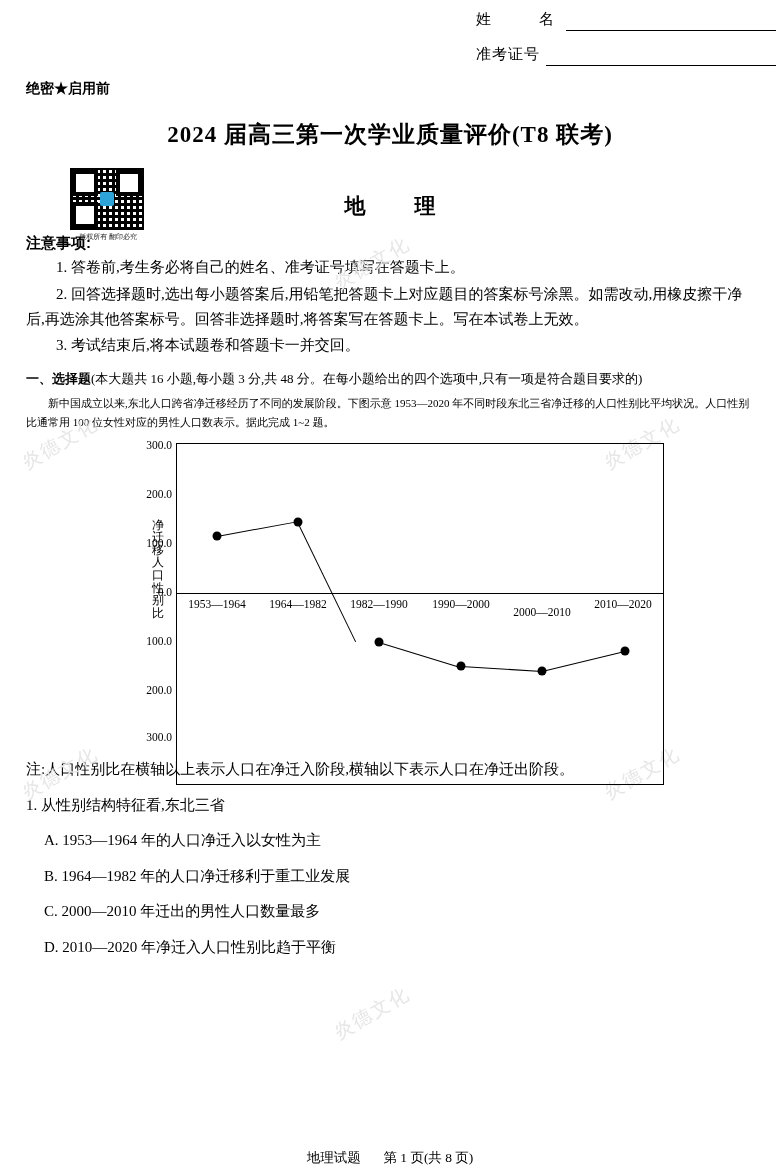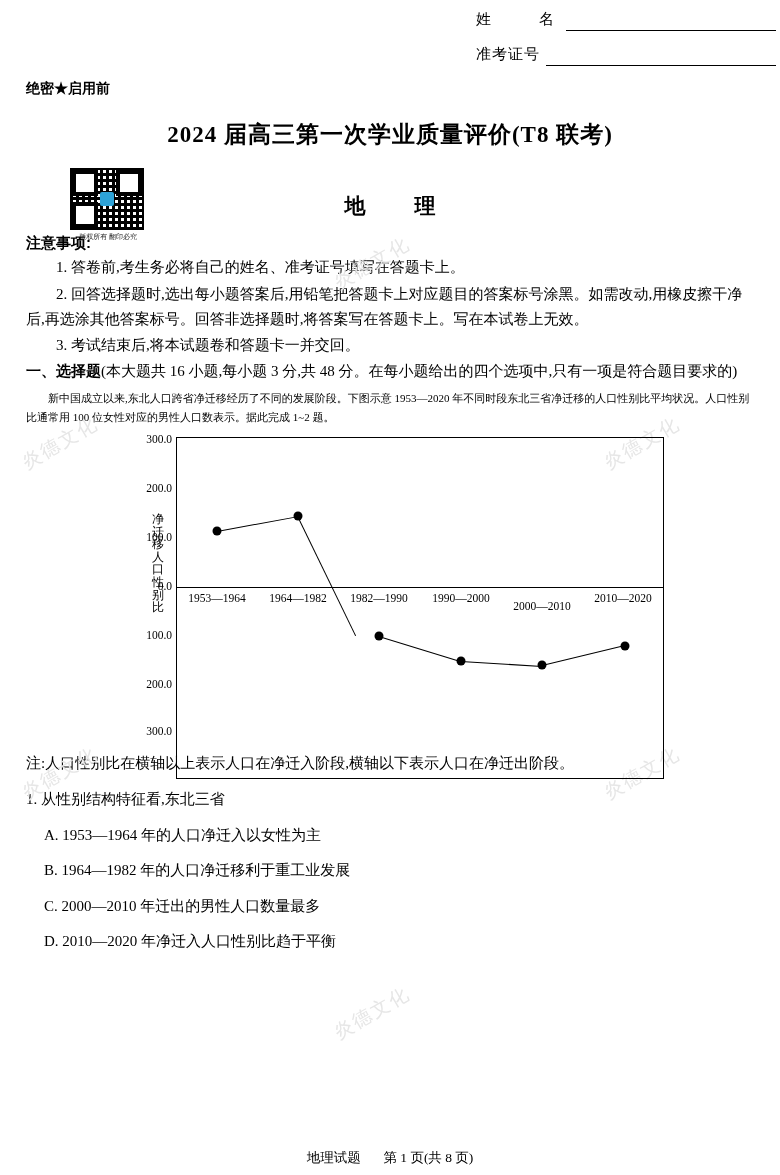--- a/index.html
+++ b/index.html
@@ -143,22 +143,23 @@
   }
   .note {
     font-size: 15px;
     line-height: 1.65;
     text-indent: 2em;
     margin-top: 2px;
   }
 
   
   .section-head {
-    font-size: 15px;
+    font-size: 13px;
     line-height: 1.7;
+    margin-top: 10px;
     text-indent: 0;
   }
   .section-head b { font-family: "Liberation Sans", sans-serif; }
 
   .para {
     font-size: 11px;
     line-height: 1.75;
     text-indent: 2em;
     margin-top: 4px;
   }

